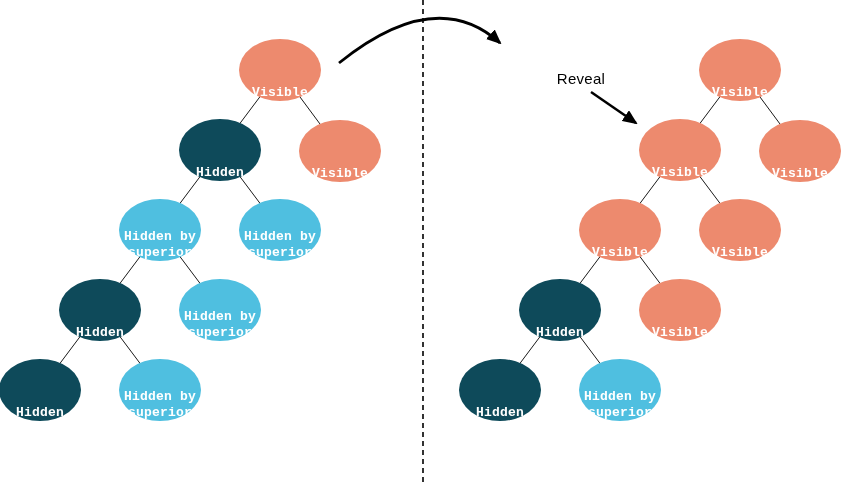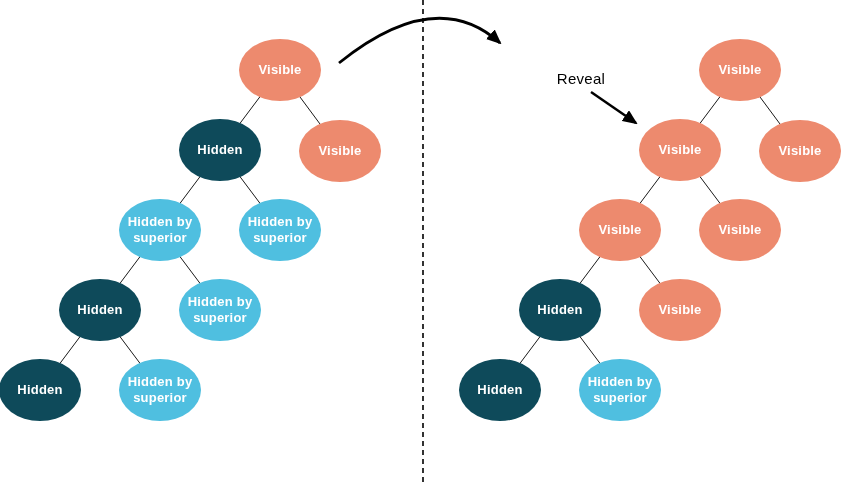--- a/index.html
+++ b/index.html
@@ -27,25 +27,26 @@
     left: 0;
     top: 0;
     width: 100%;
     height: 100%;
     pointer-events: none;
   }
   .node {
     position: absolute;
     border-radius: 50%;
     display: flex;
-    align-items: center;
+    align-items: flex-end;
     justify-content: center;
     text-align: center;
     box-sizing: border-box;
     padding: 0 5px;
+    font-family: Liberation Mono, monospace;
   }
   .node span {
     color: #ffffff;
     font-size: 13px;
     font-weight: 600;
     line-height: 1.22;
     letter-spacing: 0.2px;
   }
   .reveal-label {
     font-size: 15px;

